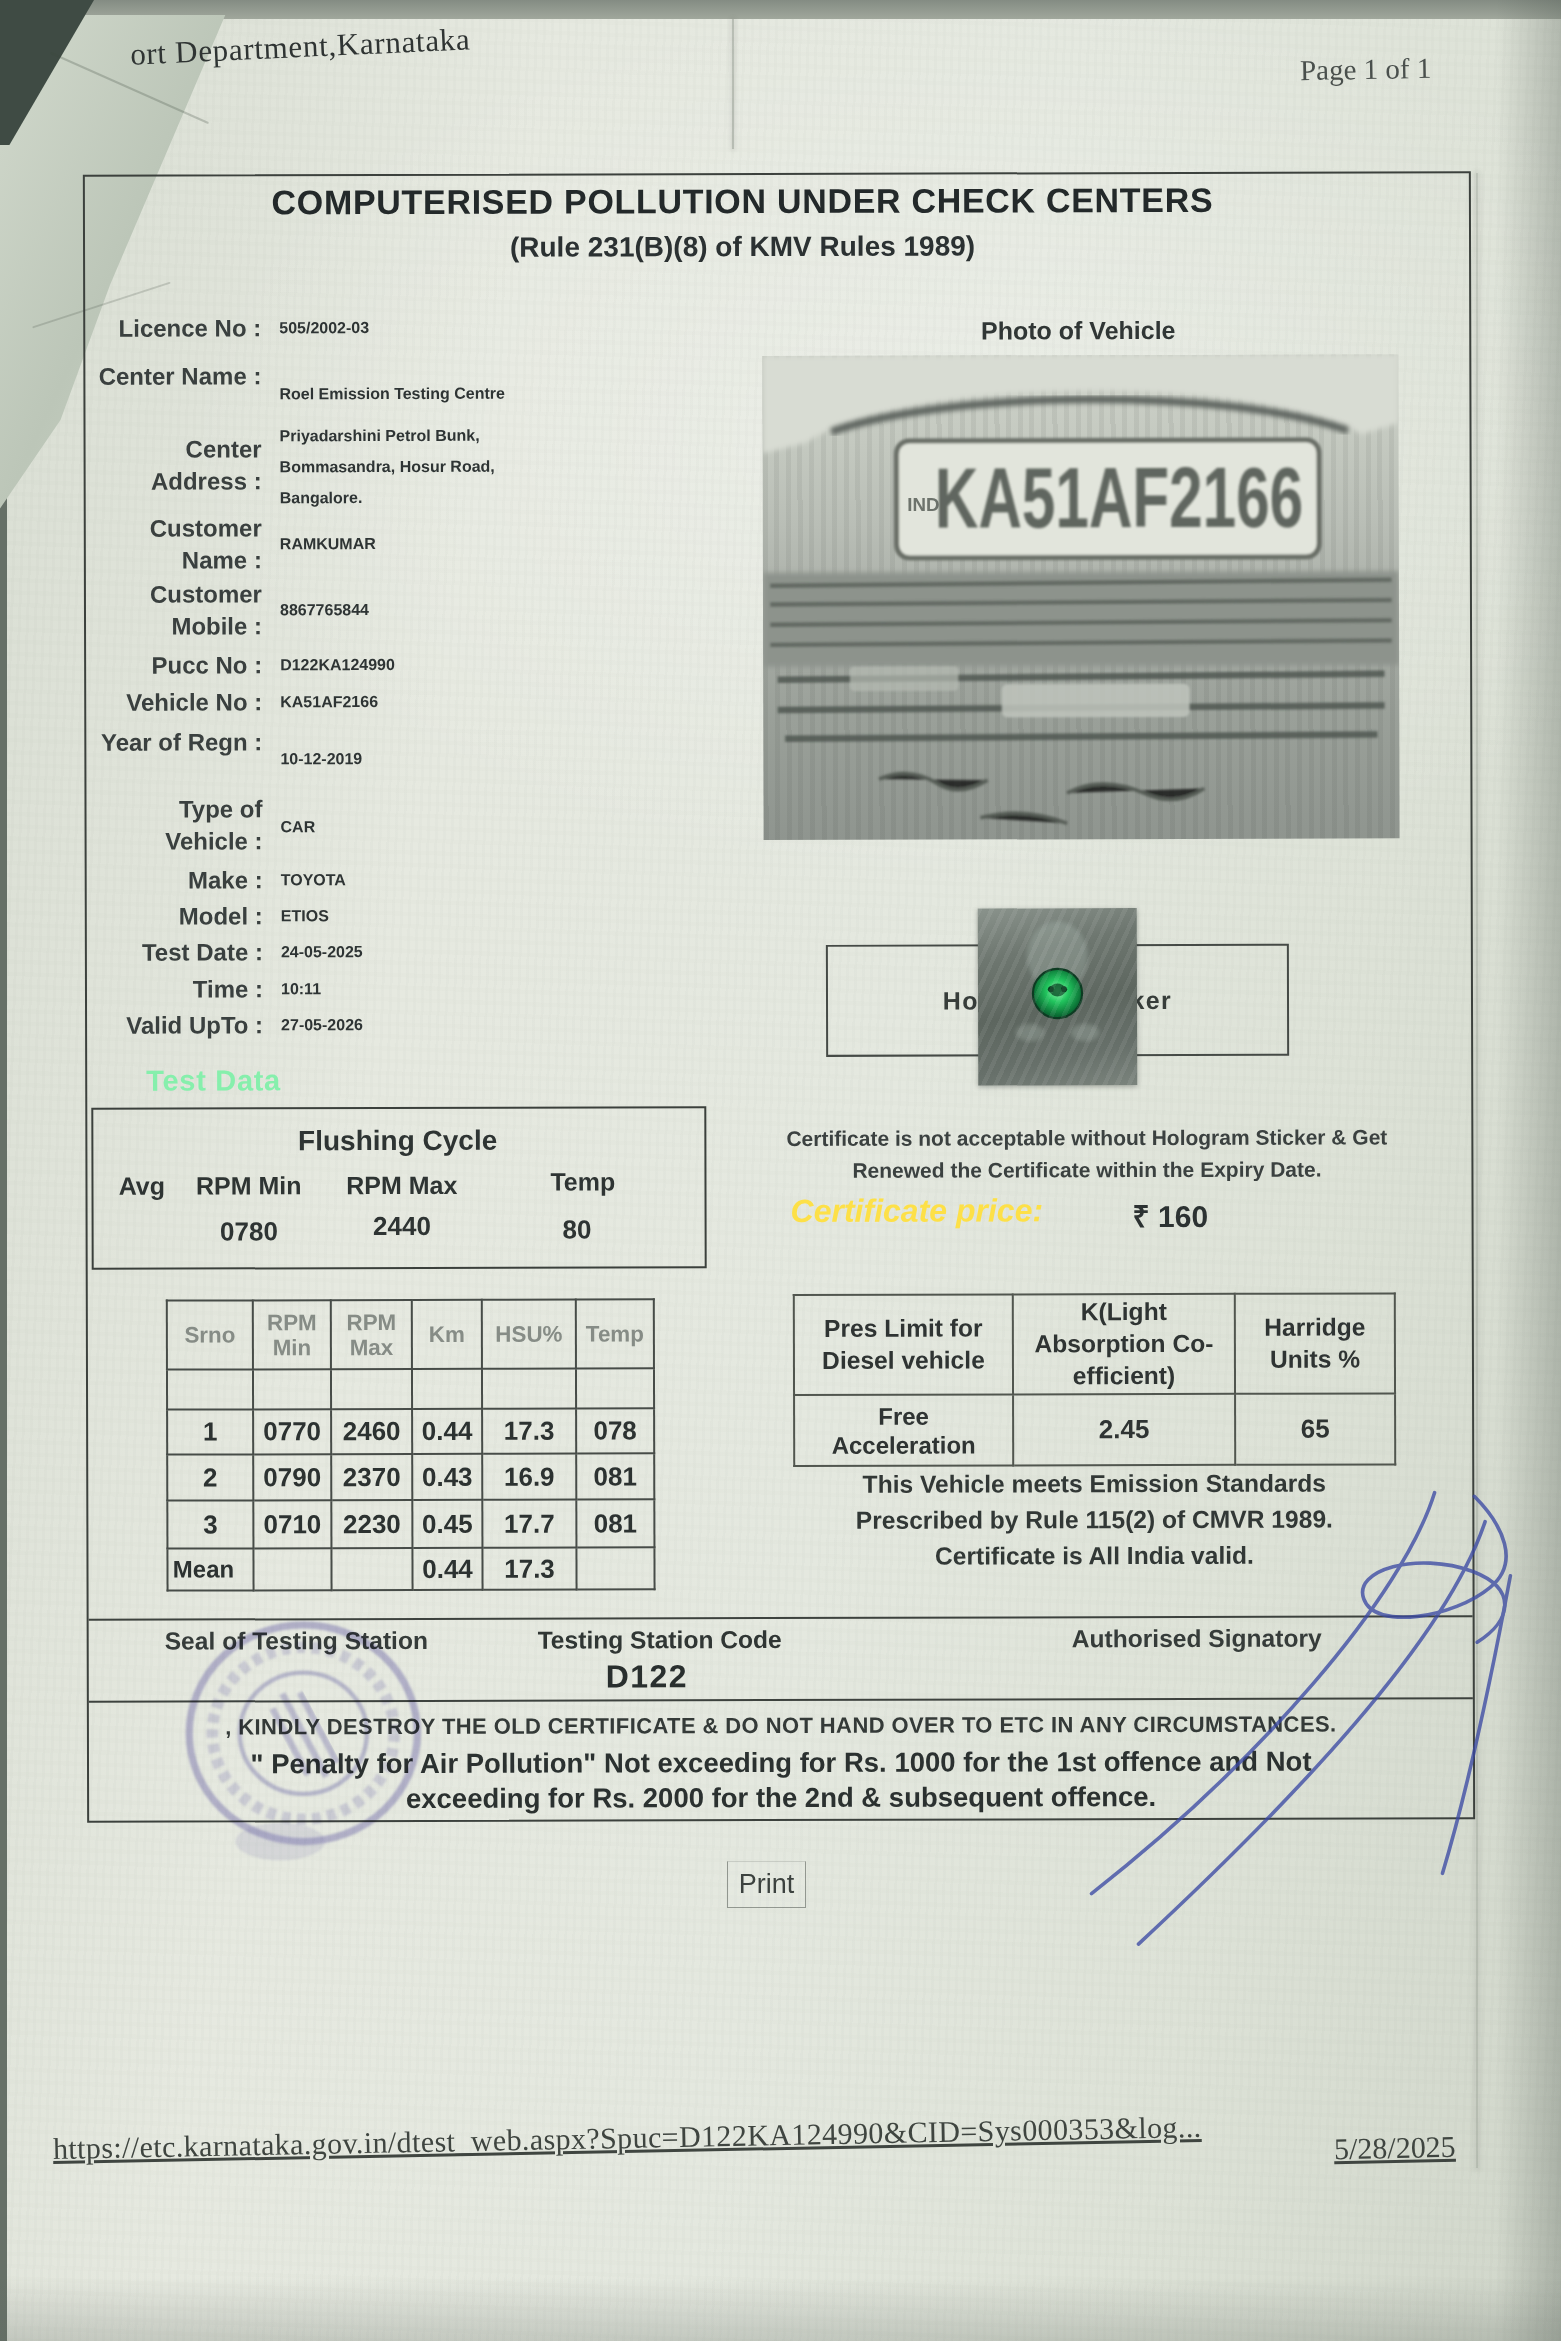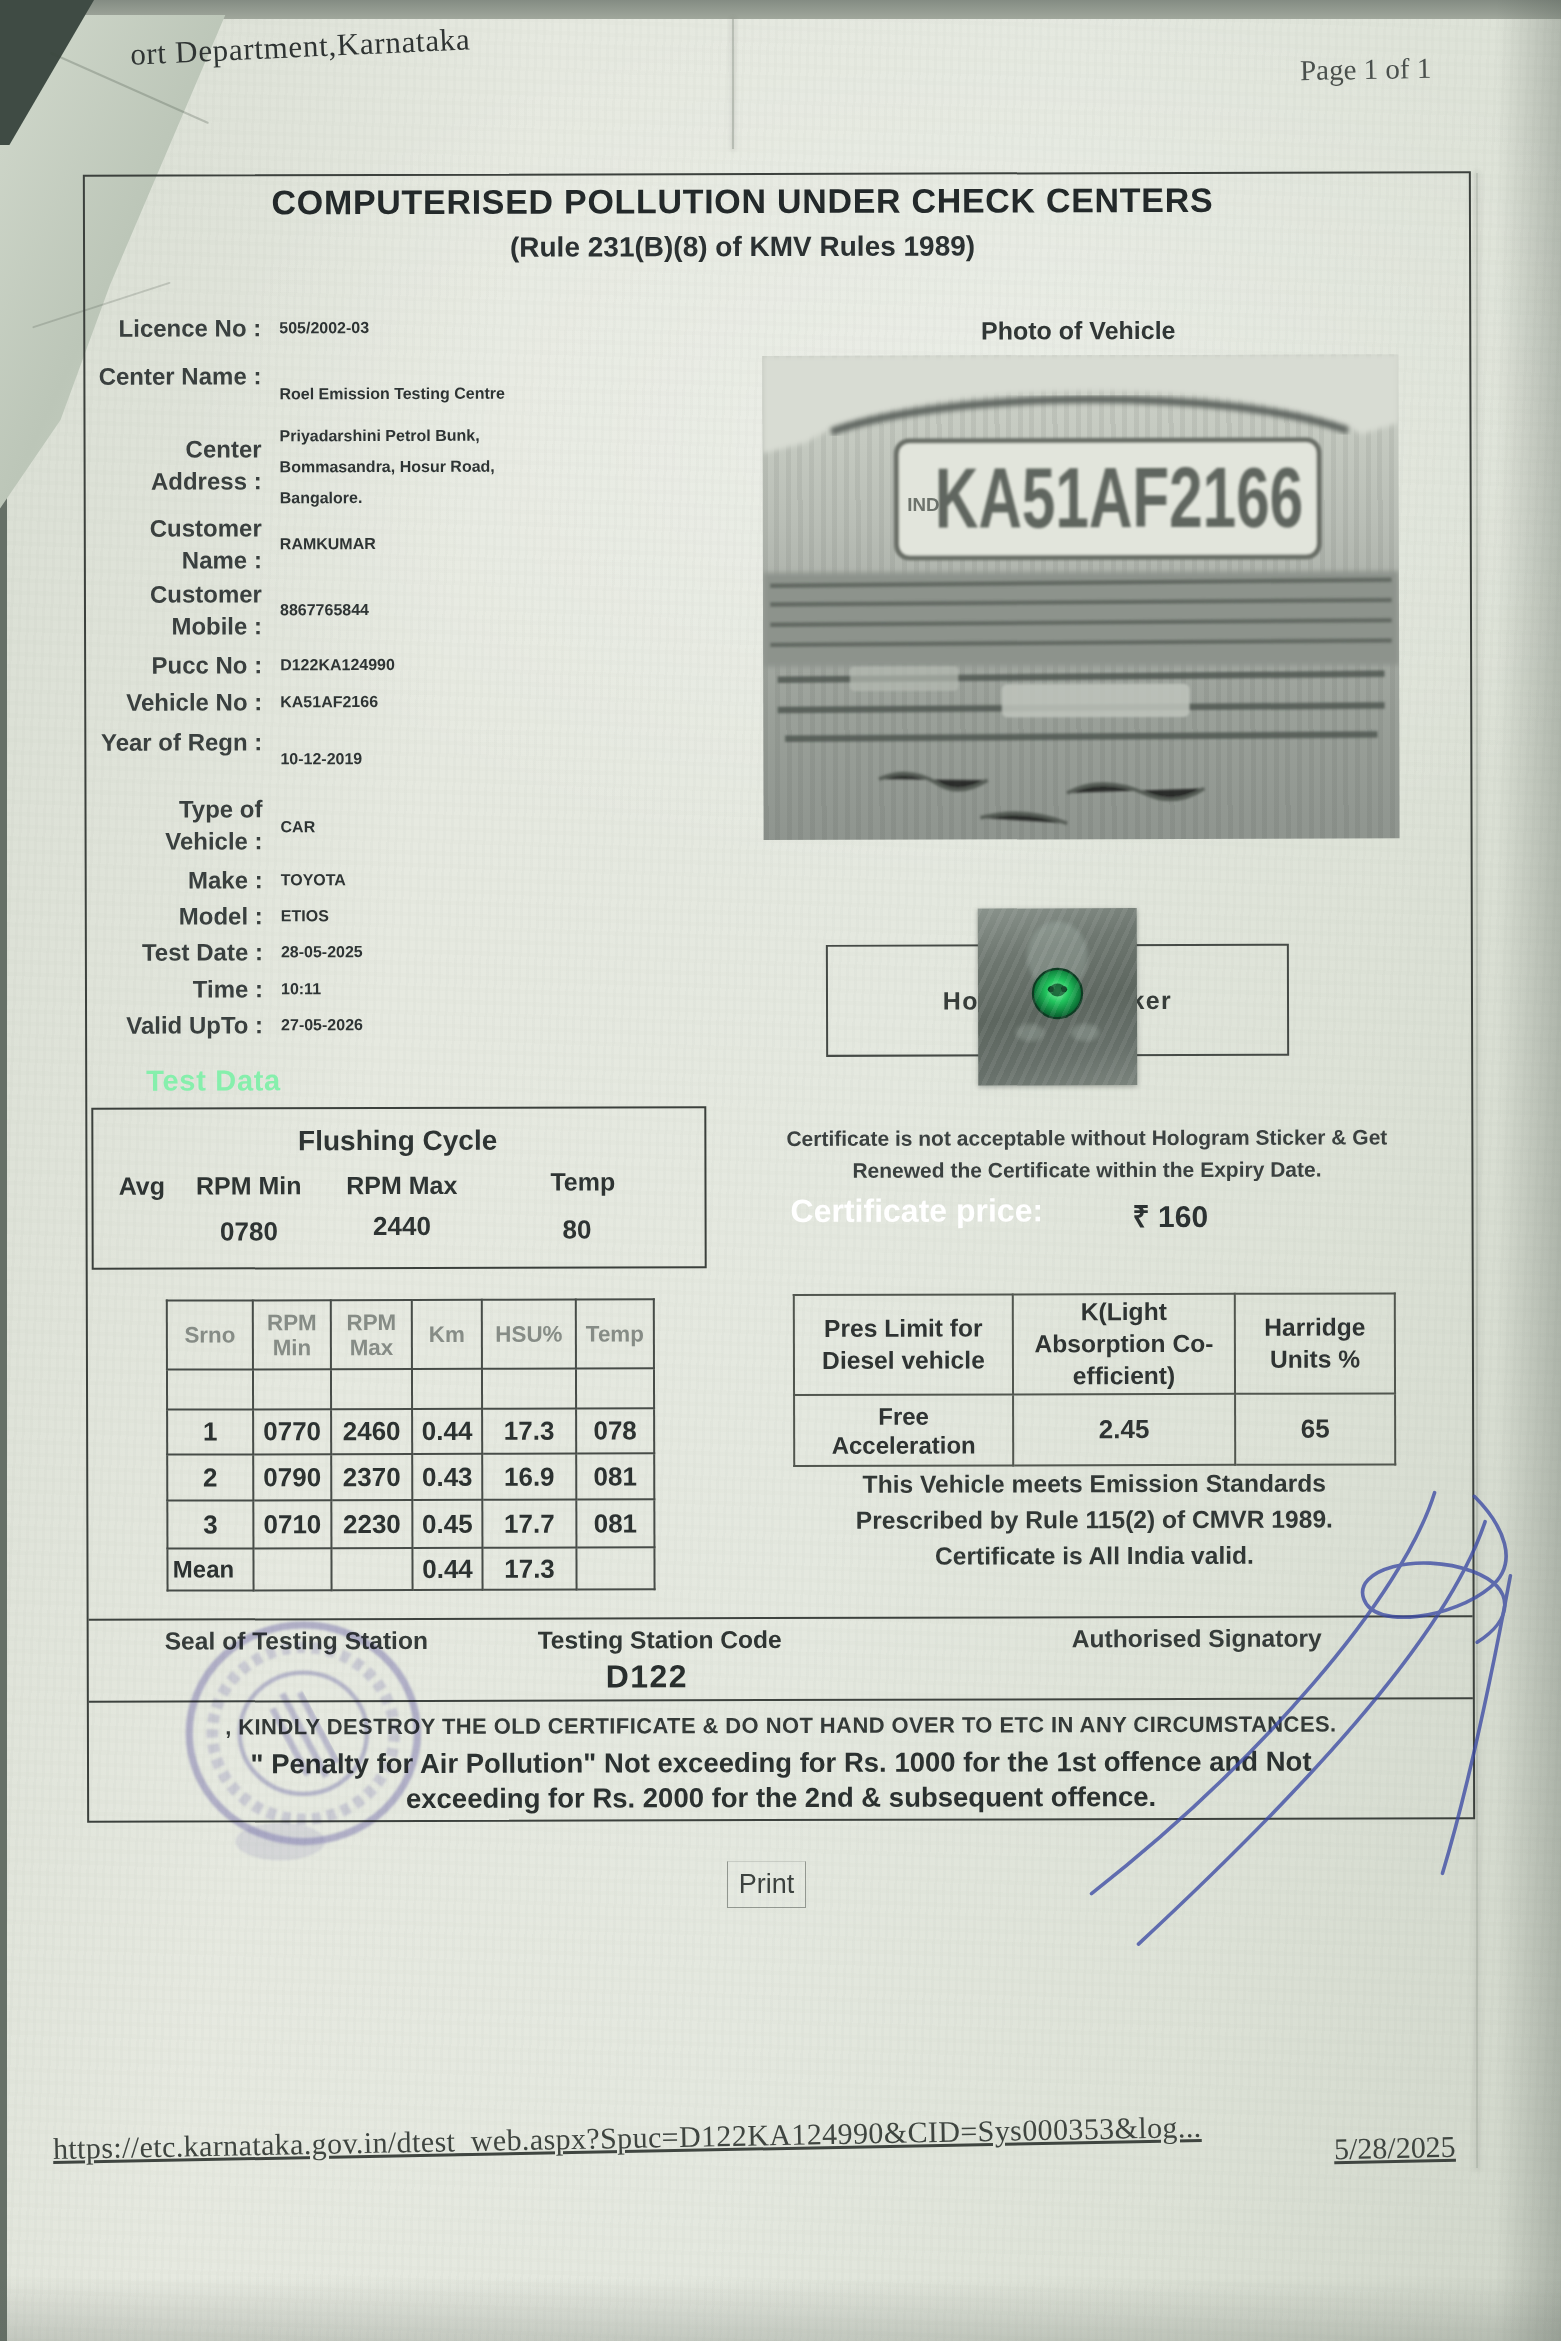--- a/index.html
+++ b/index.html
@@ -59,21 +59,21 @@
   }
   .holo-box{left:739px;top:770px;width:459px;height:108px;border:2.2px solid #454a46;}
   .holo-label{position:absolute;left:0;top:0;width:100%;height:100%;display:flex;align-items:center;justify-content:center;
     font-size:25px;font-weight:bold;color:#373d3a;letter-spacing:1.4px;}
   .sticker{left:891px;top:734px;width:159px;height:177px;
     background:linear-gradient(168deg,#8a938c 0%,#6e7770 25%,#5d665f 55%,#67706a 80%,#7b847d 100%);
     box-shadow:0 1.4px 5.8px rgba(40,46,42,.35);}
   .sticker-tex{position:absolute;inset:0;background:repeating-linear-gradient(115deg, rgba(255,255,255,.07) 0 4.3px, transparent 4.3px 11px);}
 
   .note{left:674px;top:948px;width:651px;text-align:center;font-size:21px;font-weight:bold;color:#3b4140;line-height:32px;}
-  .price-label{left:703px;top:1018px;font-size:32px;font-weight:bold;color:#ffffff;}
+  .price-label{left:703px;top:1018px;font-size:32px;font-weight:bold;color:#fde047;font-style:italic;}
   .price-value{left:1045px;top:1021px;font-size:30px;font-weight:bold;color:#2c3232;}
 
   .td-head{left:59px;top:888px;font-size:29px;font-weight:bold;color:#86efac;letter-spacing:0.7px;}
   .flush{left:4.3px;top:931px;width:611px;height:158px;border:2.9px solid #3b403c;}
   .flush span{position:absolute;transform:translateX(-50%);font-weight:bold;color:#2e3433;}
   .flush .t{font-size:28px;}
   .flush .h{font-size:25px;}
   .flush .v{font-size:26px;}
 
   table{border-collapse:collapse;}
@@ -153,21 +153,21 @@
   <div class="abs flabel pre" style="top:550px">Year of Regn :</div>
   <div class="abs fvalue" style="top:567px">10-12-2019</div>
   <div class="abs flabel pre" style="top:617px">Type of
 Vehicle :</div>
   <div class="abs fvalue" style="top:635px">CAR</div>
   <div class="abs flabel pre" style="top:688px">Make :</div>
   <div class="abs fvalue" style="top:688px">TOYOTA</div>
   <div class="abs flabel pre" style="top:724px">Model :</div>
   <div class="abs fvalue" style="top:724px">ETIOS</div>
   <div class="abs flabel pre" style="top:760px">Test Date :</div>
-  <div class="abs fvalue" style="top:760px">28-05-2025</div>
+  <div class="abs fvalue" style="top:760px">24-05-2025</div>
   <div class="abs flabel pre" style="top:797px">Time :</div>
   <div class="abs fvalue" style="top:797px">10:11</div>
   <div class="abs flabel pre" style="top:833px">Valid UpTo :</div>
   <div class="abs fvalue" style="top:833px">27-05-2026</div>
 
   <div class="abs c" style="left:993px;top:142px;font-size:25px;font-weight:bold;color:#303635;">Photo of Vehicle</div>
   <div class="abs photo">
     <svg width="636" height="484" viewBox="0 0 880 670">
       <defs>
         <filter id="bl1">

